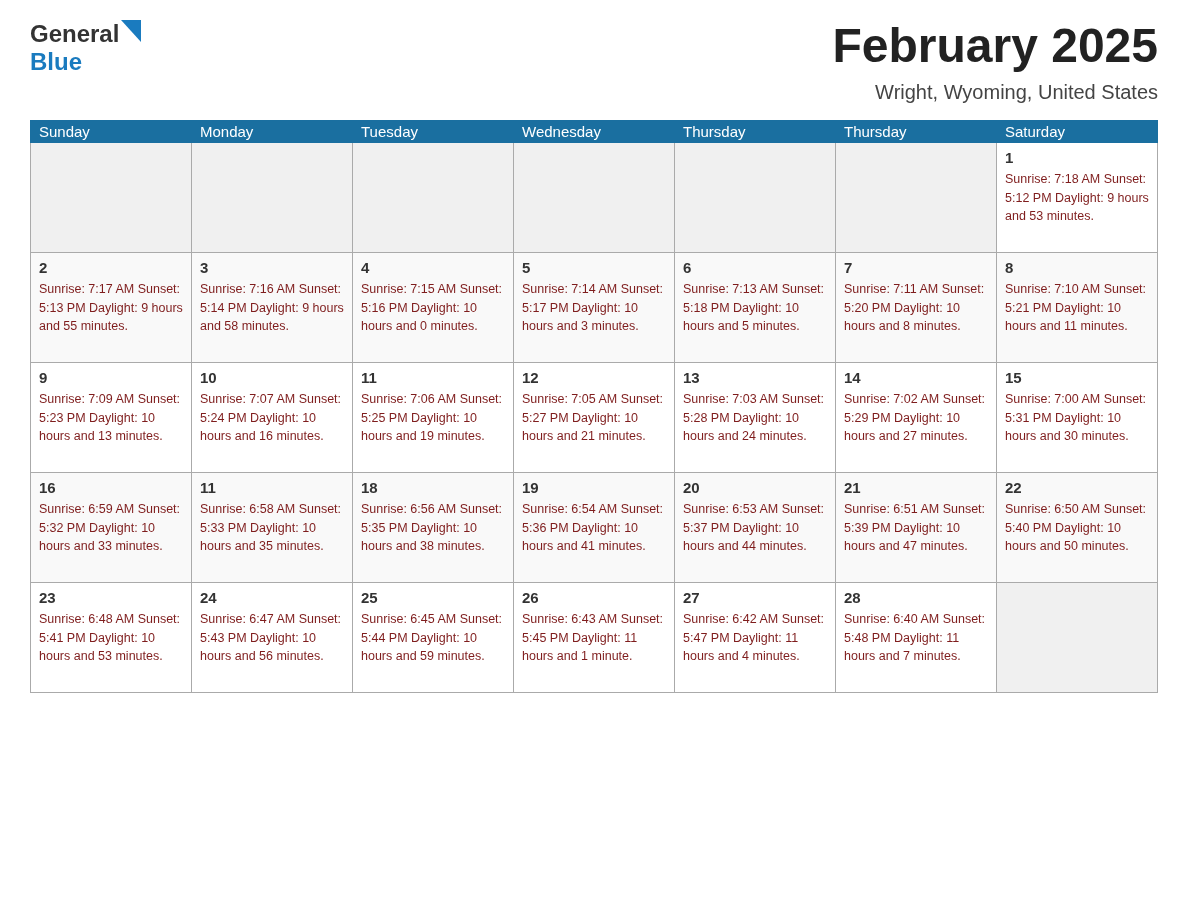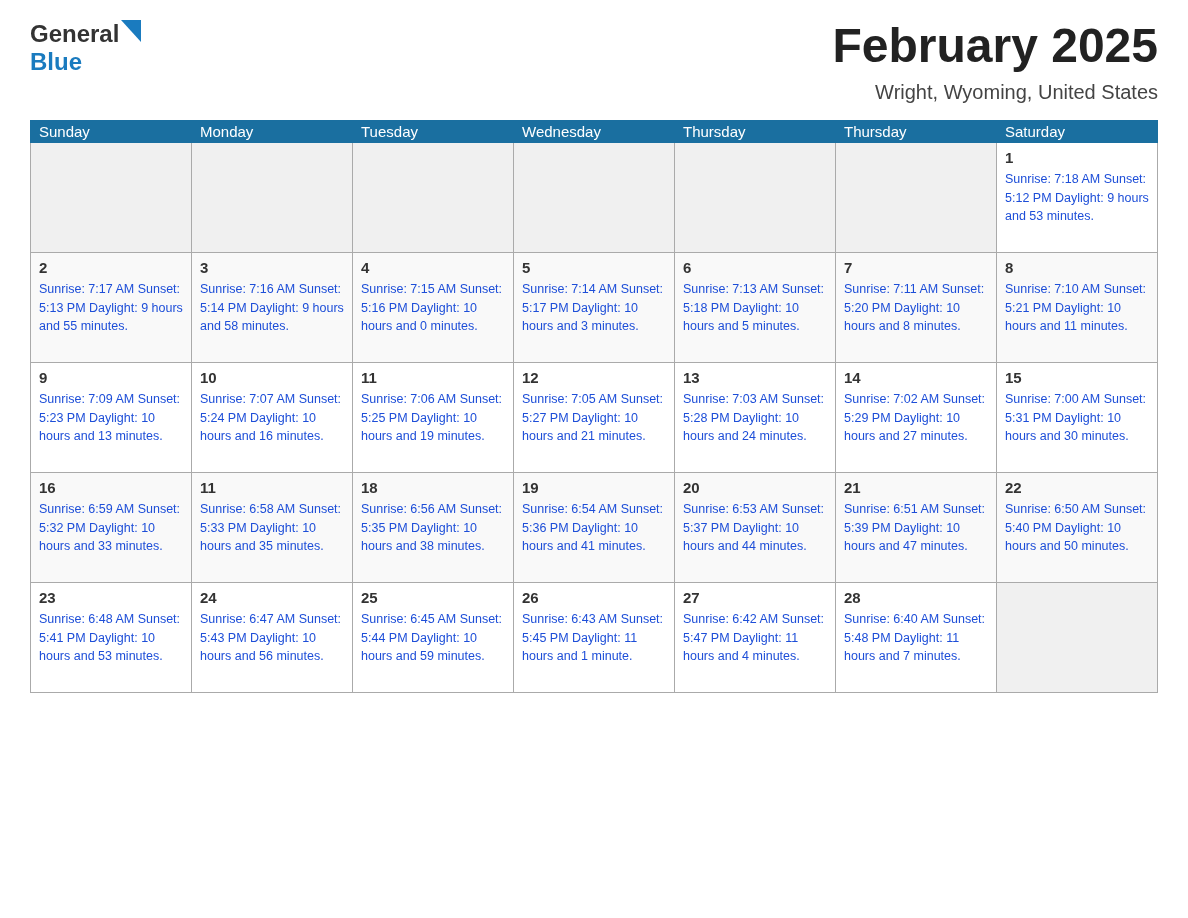--- a/index.html
+++ b/index.html
@@ -61,21 +61,21 @@
     }
     .day-num {
       font-size: 15px;
       font-weight: bold;
       margin-bottom: 4px;
       display: block;
     }
     .day-info {
       font-size: 12.5px;
       line-height: 1.5;
-      color: #1d4ed8;
+      color: #7f1d1d;
     }
     .empty-cell {
       background: #f0f0f0;
     }
     .logo-row {
       display: flex;
       flex-direction: row;
       align-items: flex-start;
     }
     .logo-general {

